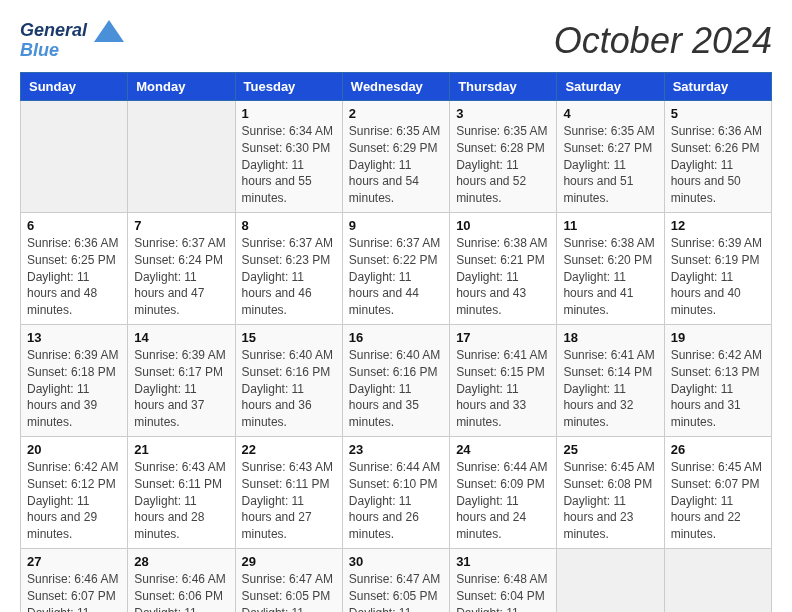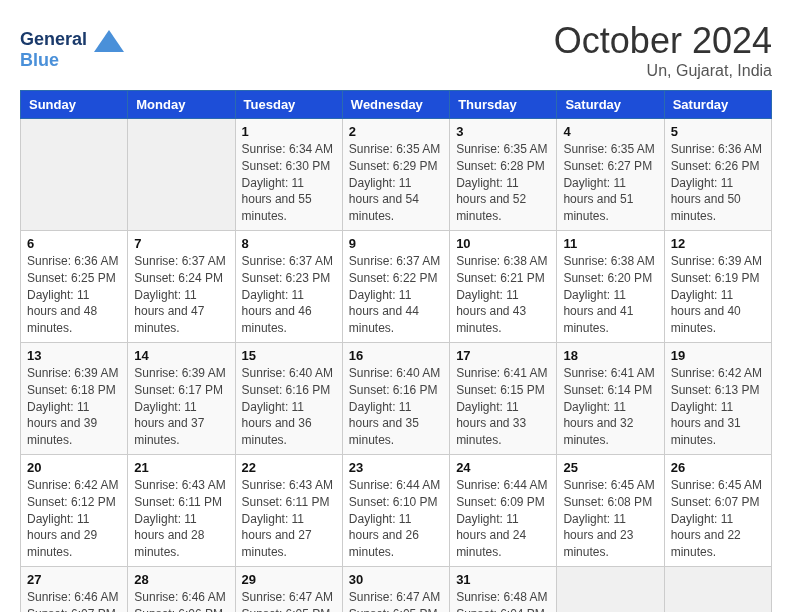--- a/index.html
+++ b/index.html
@@ -6,22 +6,23 @@
     body {
       font-family: Arial, sans-serif;
       background: #fff;
       width: 792px;
       min-height: 612px;
       padding: 20px;
     }
     .header {
       display: flex;
       justify-content: space-between;
-      align-items: center;
+      align-items: flex-start;
       margin-bottom: 10px;
+      font-style: italic;
     }
     .logo {
       display: flex;
       align-items: center;
     }
     .title-block {
       text-align: right;
     }
     .month-title {
       font-size: 36px;
@@ -87,21 +88,20 @@
           <svg style="display:inline-block;vertical-align:middle;margin-left:2px;" width="30" height="22" viewBox="0 0 30 22">
             <polygon points="0,22 15,0 30,22" fill="#4a90d9"></polygon>
           </svg>
         </div>
       </div>
       <div style="font-size:18px;font-weight:bold;color:#4a90d9;margin-top:-2px;">Blue</div>
     </div>
   </div>
   <div class="title-block">
     <div class="month-title">October 2024</div>
-    <div class="location-title">Un, Gujarat, India</div>
   </div>
 </div>
 
 <table>
   <thead>
     <tr id="weekday-header">
     <th>Sunday</th>
         <th>Monday</th>
         <th>Tuesday</th>
         <th>Wednesday</th>

